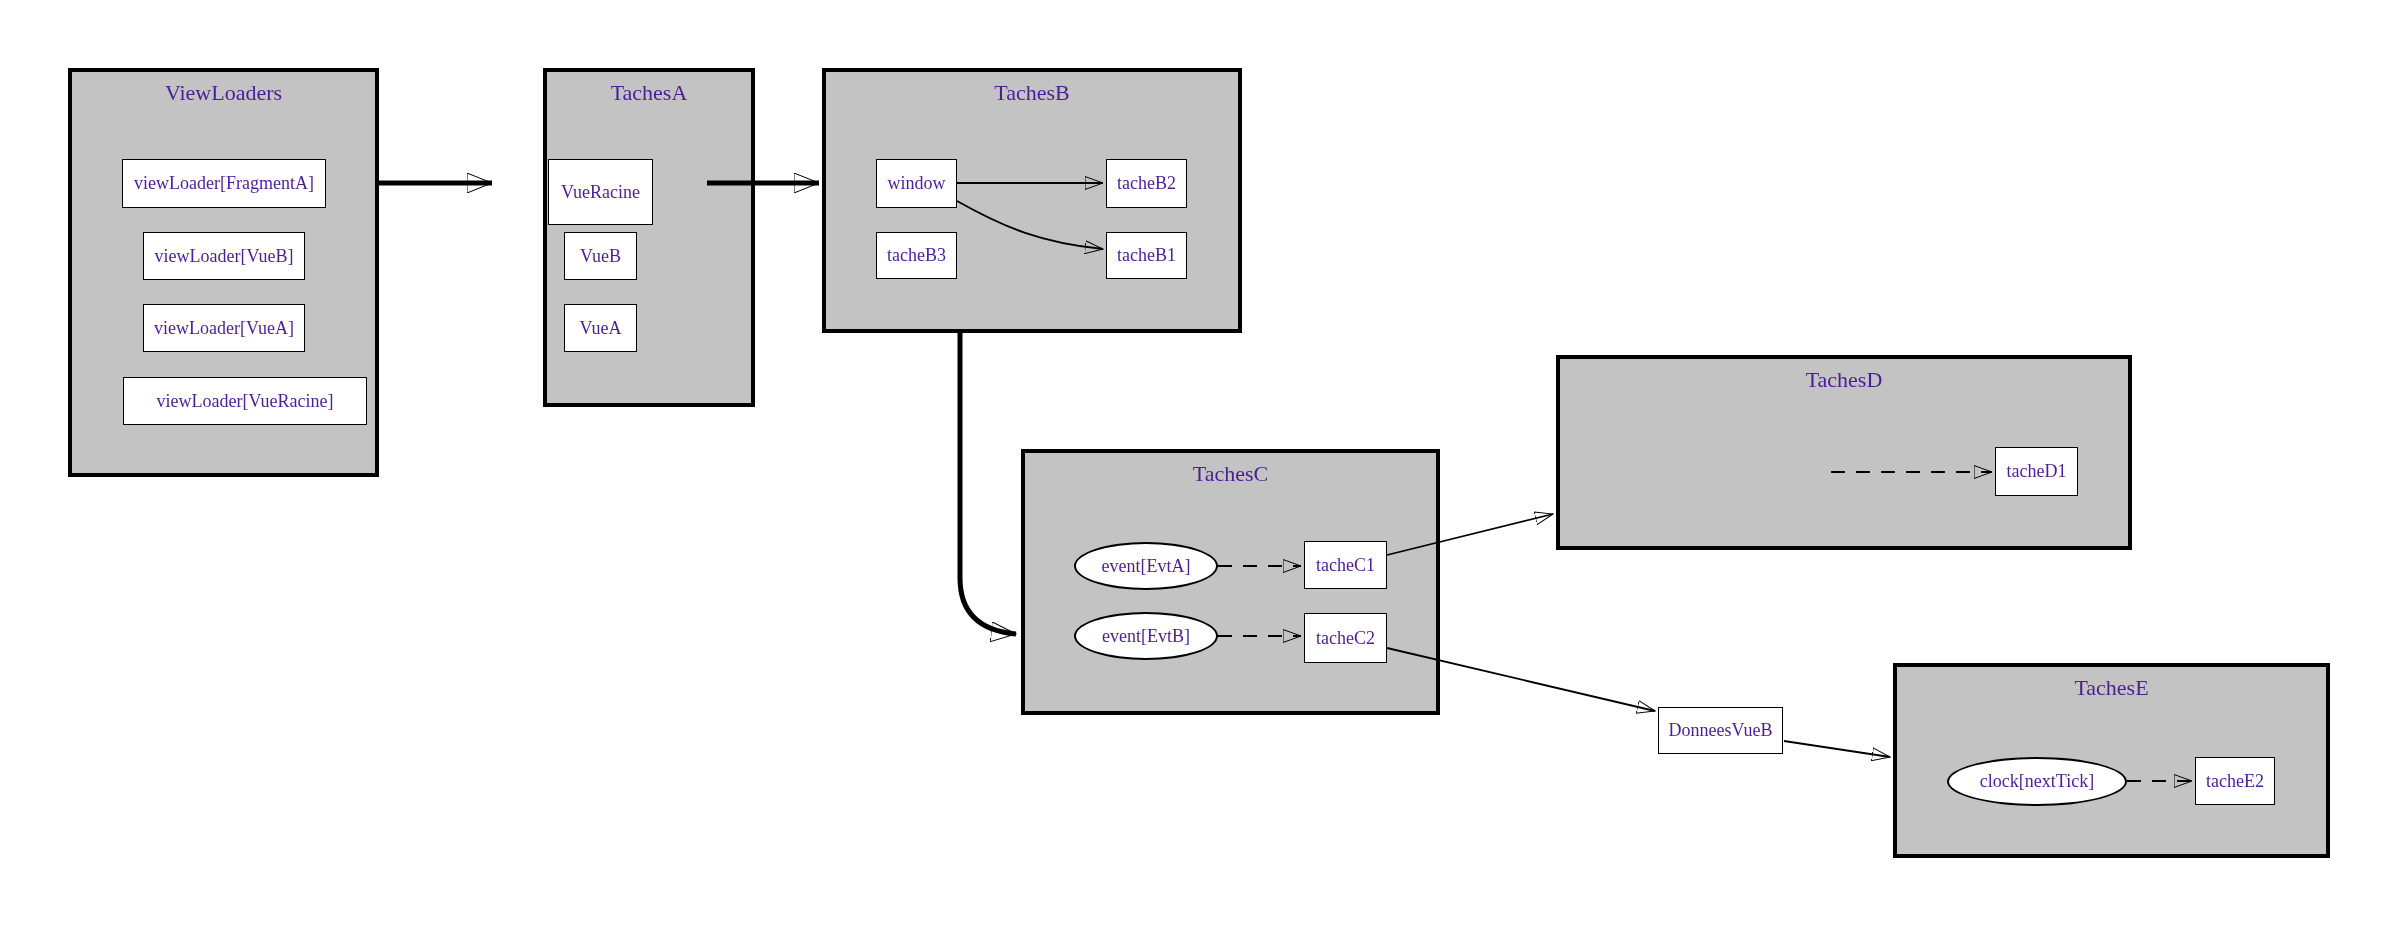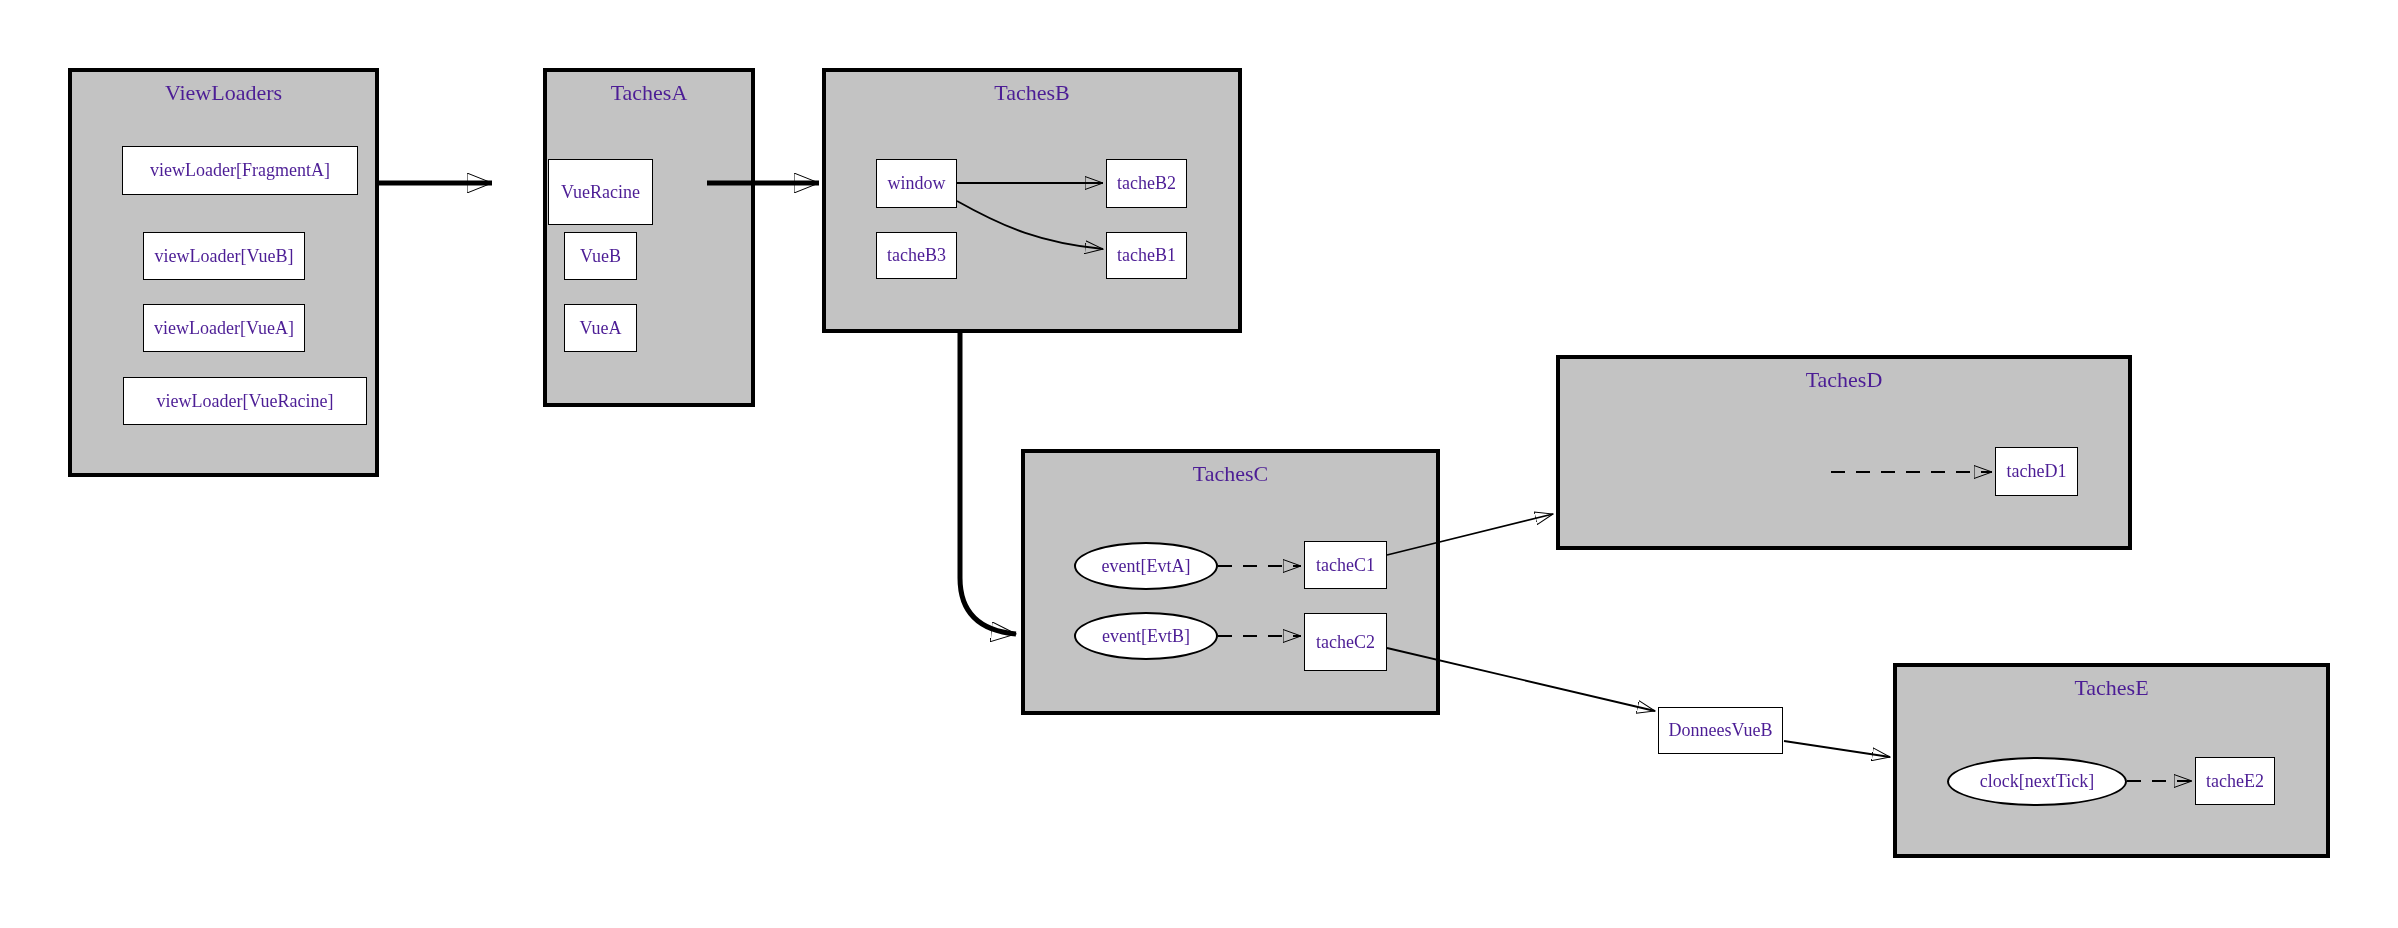--- a/index.html
+++ b/index.html
@@ -52,21 +52,21 @@
   #edges .dashed { stroke-width: 1.8px; stroke-dasharray: 14 11; }
 </style>
 </head>
 <body>
 
 <div id="canvas">
 
   <div class="cluster" style="left:68px; top:68px; width:311px; height:409px;">
     <div class="cluster-title">ViewLoaders</div>
   </div>
-  <div class="node" style="left:122px; top:146px; width:236px; height:49px;">
+  <div class="node" style="left:122px; top:159px; width:204px; height:49px;">
     <span>viewLoader[FragmentA]</span>
   </div>
   <div class="node" style="left:143px; top:232px; width:162px; height:48px;">
     <span>viewLoader[VueB]</span>
   </div>
   <div class="node" style="left:143px; top:304px; width:162px; height:48px;">
     <span>viewLoader[VueA]</span>
   </div>
   <div class="node" style="left:123px; top:377px; width:244px; height:48px;">
     <span>viewLoader[VueRacine]</span>
@@ -106,21 +106,21 @@
   </div>
   <div class="node ellipse" style="left:1074px; top:542px; width:144px; height:48px;">
     <span>event[EvtA]</span>
   </div>
   <div class="node" style="left:1304px; top:541px; width:83px; height:48px;">
     <span>tacheC1</span>
   </div>
   <div class="node ellipse" style="left:1074px; top:612px; width:144px; height:48px;">
     <span>event[EvtB]</span>
   </div>
-  <div class="node" style="left:1304px; top:613px; width:83px; height:58px;">
+  <div class="node" style="left:1304px; top:613px; width:83px; height:50px;">
     <span>tacheC2</span>
   </div>
 
   <div class="cluster" style="left:1556px; top:355px; width:576px; height:195px;">
     <div class="cluster-title">TachesD</div>
   </div>
   <div class="node" style="left:1995px; top:447px; width:83px; height:49px;">
     <span>tacheD1</span>
   </div>
 

